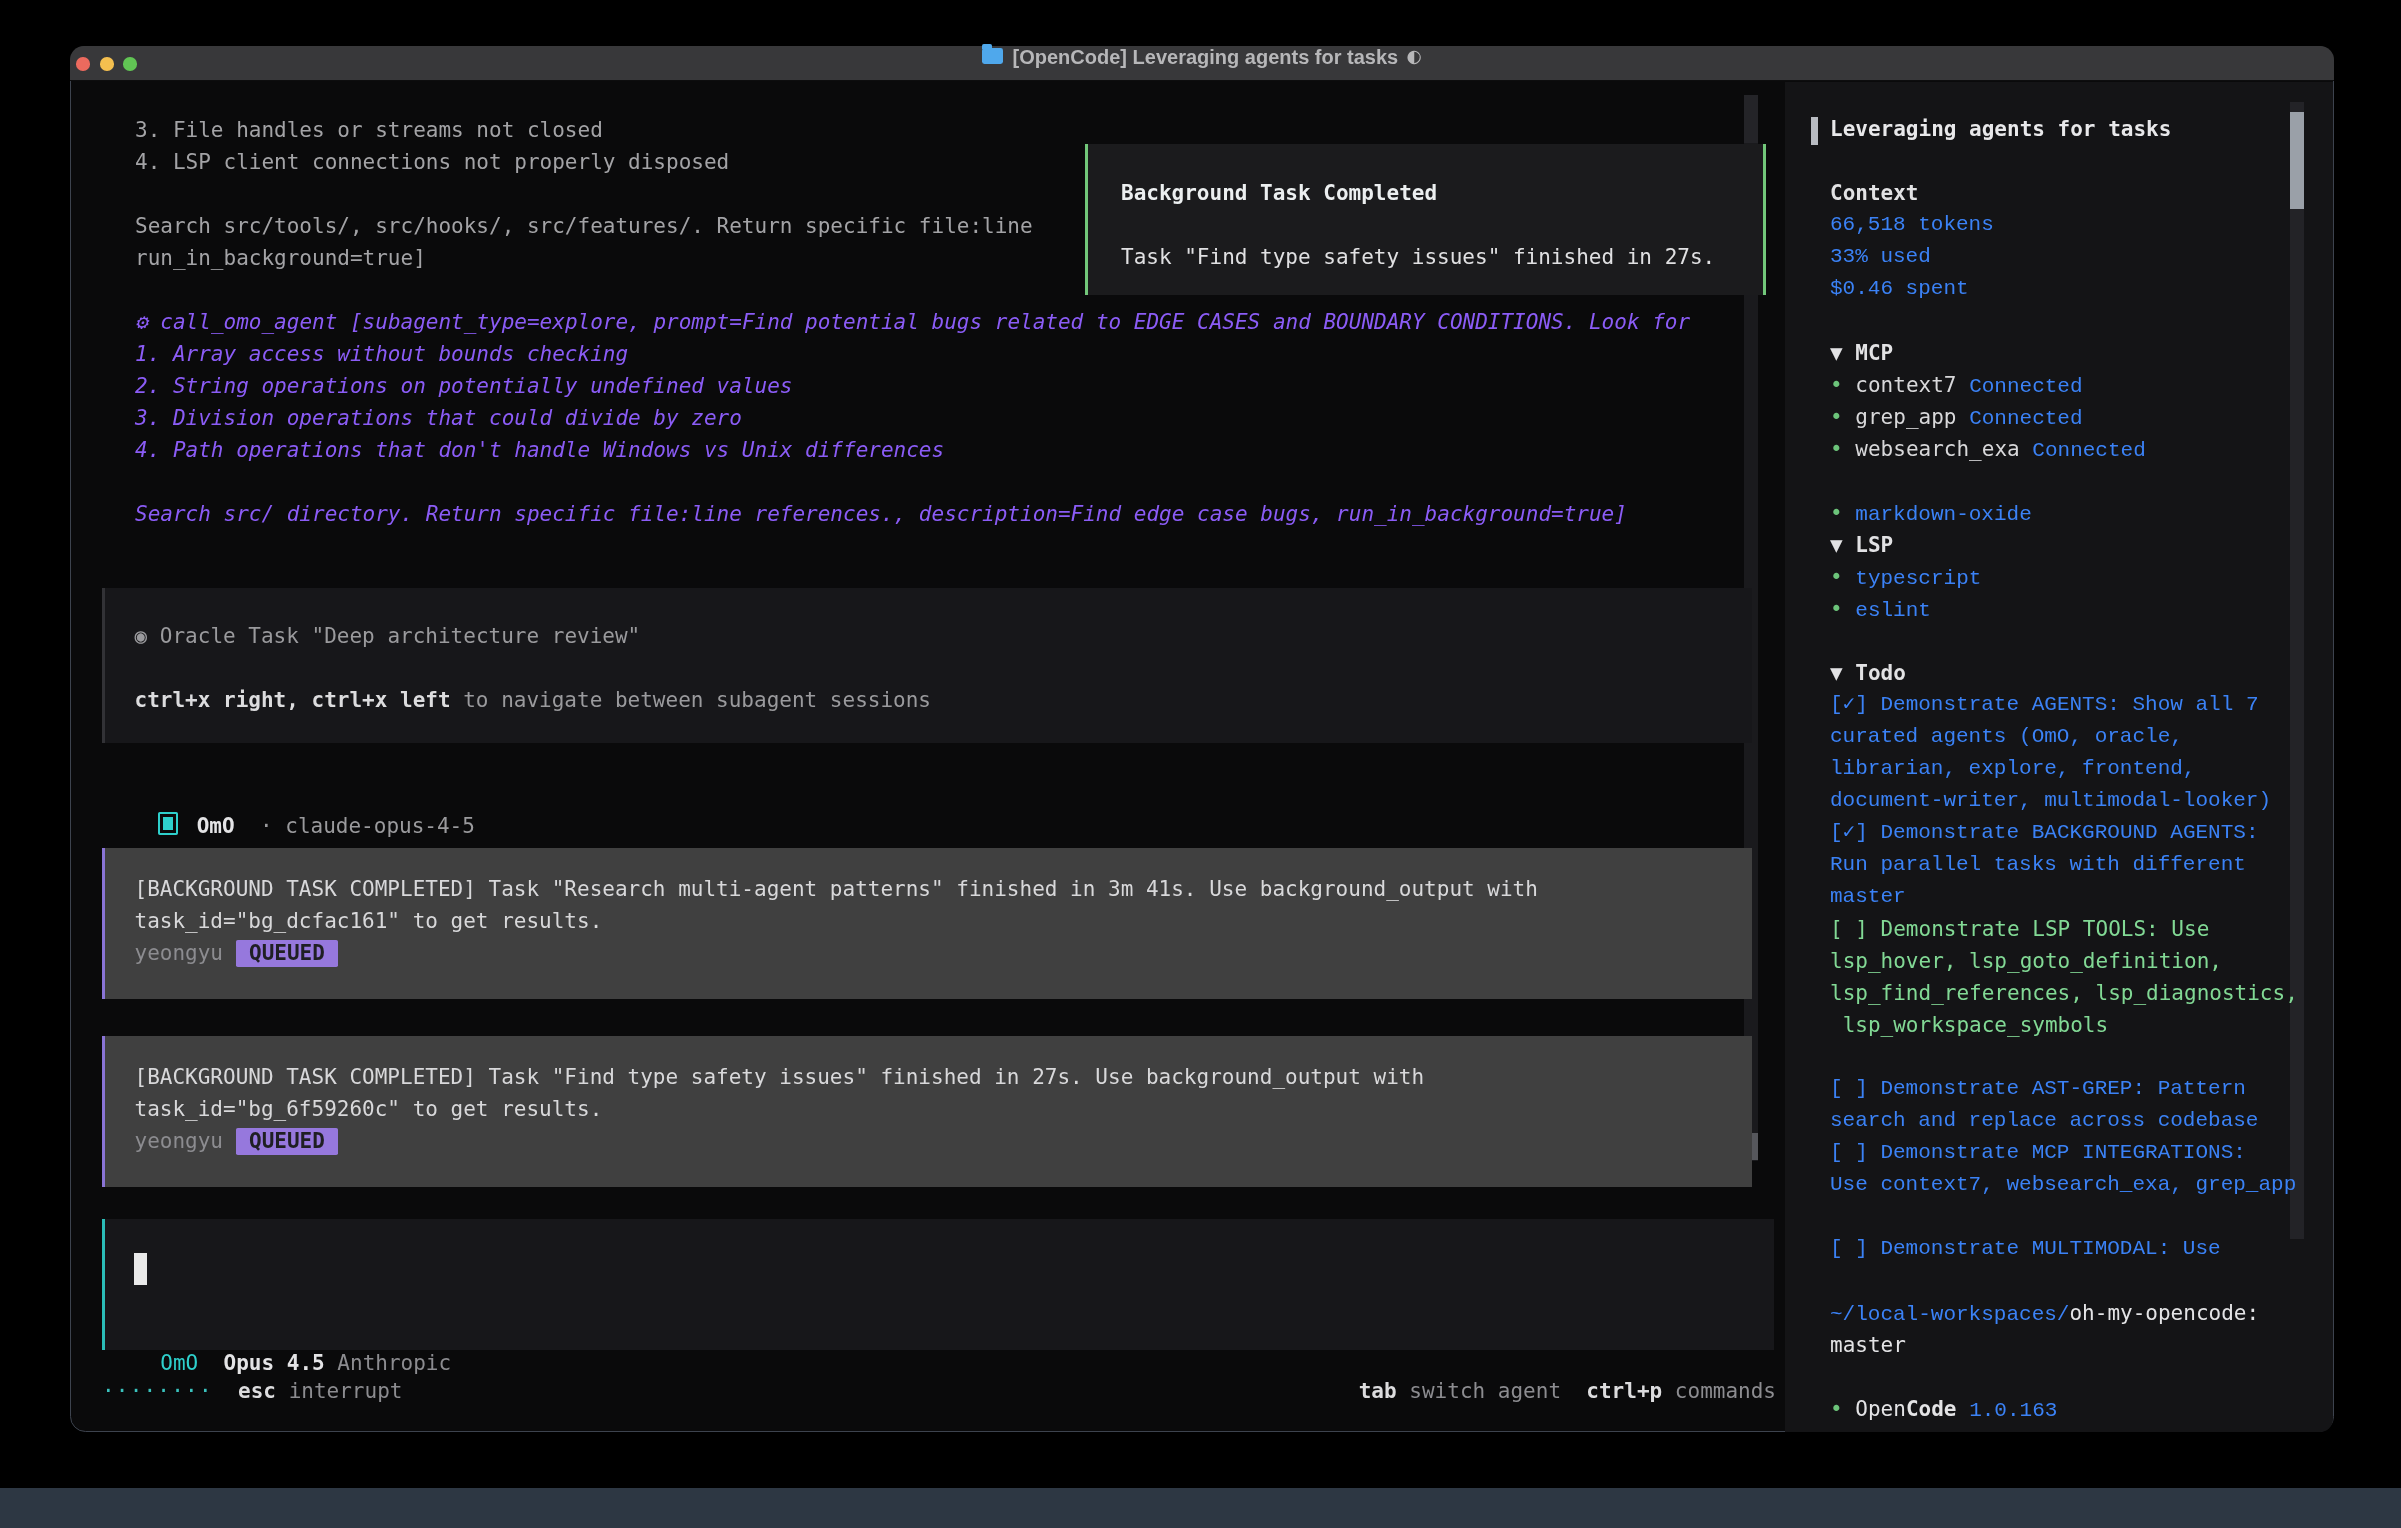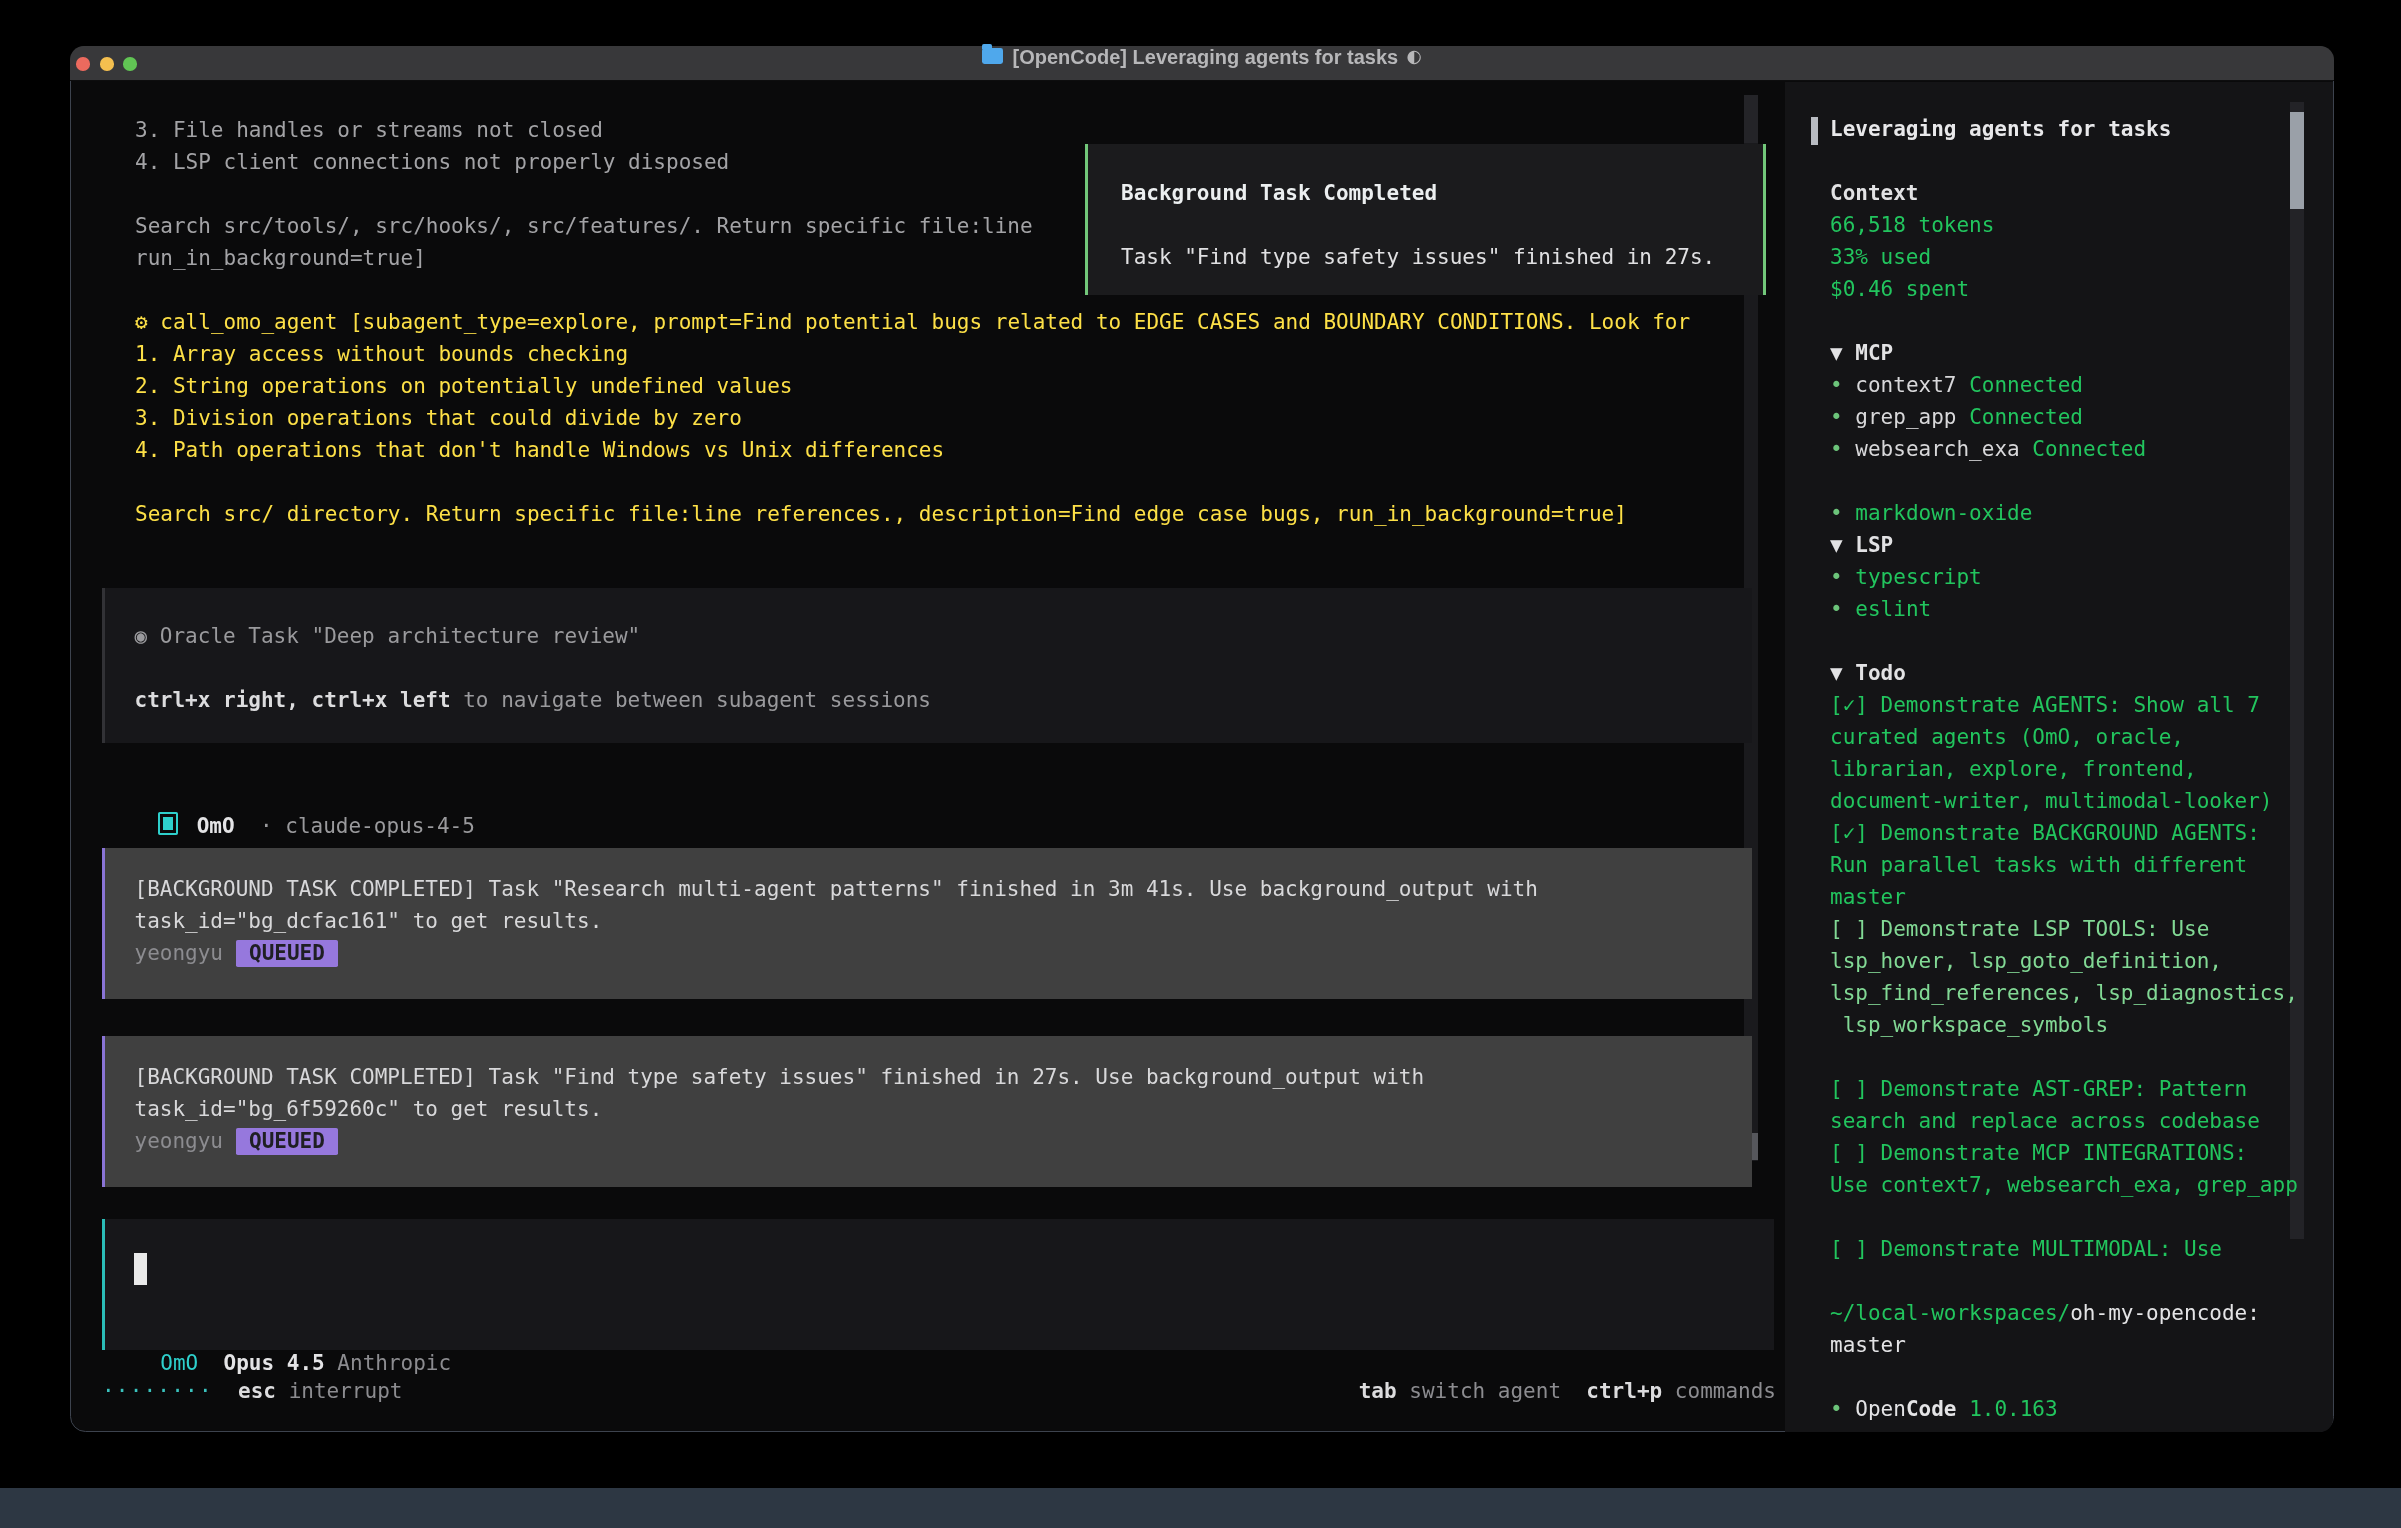--- a/index.html
+++ b/index.html
@@ -24,21 +24,21 @@
   .folder::before{content:"";position:absolute;top:-3.5px;left:0;width:9.5px;height:4.7px;
           background:#4fa8ec;border-radius:1.8px 1.8px 0 0;}
   .working{margin-left:8.3px;font-size:17.7px;color:#b7b7b9;font-family:"DejaVu Sans",sans-serif;}
 
   .sidebar-bg{left:1785px;top:82px;width:548px;height:1350px;background:#141416;
               border-radius:0 0 13px 0;z-index:2;}
 
   
   .content{z-index:4;}
   .gray1{color:#a3a3a6;}
-  .gray2{color:#fde047;}
+  .gray2{color:#8b5cf6;font-style:italic;}
   .gray3{color:#9a9a9d;}
   .white{color:#e4e4e6;}
   .msgtext{color:#d8d8da;}
 
   .panel{background:#17171a;box-sizing:border-box;}
   .oracle{left:102px;top:588px;width:1650px;height:155px;border-left:3.5px solid #323236;
           padding:32px 0 0 29.5px;}
   .msgblock{left:102px;width:1650px;height:151px;background:#404040;
             border-left:3.5px solid #8a74d6;padding:25.4px 0 0 29.5px;box-sizing:border-box;}
   .badge{display:inline-block;background:#9678dd;color:#1f1f23;font-weight:bold;
@@ -57,21 +57,21 @@
   .dim{color:#8c8c90;}
 
   .popup{left:1085px;top:144px;width:681px;height:151px;background:#1b1b1d;
          border-left:3px solid #72c77a;border-right:3px solid #72c77a;
          padding:32.5px 0 0 33px;box-sizing:border-box;z-index:6;}
 
   
   .sidebar-inner{left:1830px;top:113px;width:479px;z-index:4;}
   .sb-title{color:#e8e8ea;font-weight:bold;}
   .sb-head{color:#e2e2e4;font-weight:bold;}
-  .sb-gray{color:#22c55e;}
+  .sb-gray{color:#3b82f6;font-family:Liberation Mono, monospace;}
   .sb-name{color:#d8d8da;}
   .sb-green{color:#82d995;}
   .bullet{color:#6cc47a;}
 
   
   .sb-track-main{left:1744px;top:95px;width:14px;height:1066px;background:#1a1a1d;z-index:3;}
   .sb-cap-main{left:1744px;top:95px;width:14px;height:48px;background:#242428;z-index:3;}
   .sb-thumb-main{left:1744px;top:1133px;width:14px;height:27px;background:#56575c;z-index:3;}
   .sb-track-side{left:2290px;top:102px;width:14px;height:1137px;background:#232327;z-index:3;}
   .sb-thumb-side{left:2290px;top:112px;width:14px;height:97px;background:#9aa0a8;z-index:3;}

